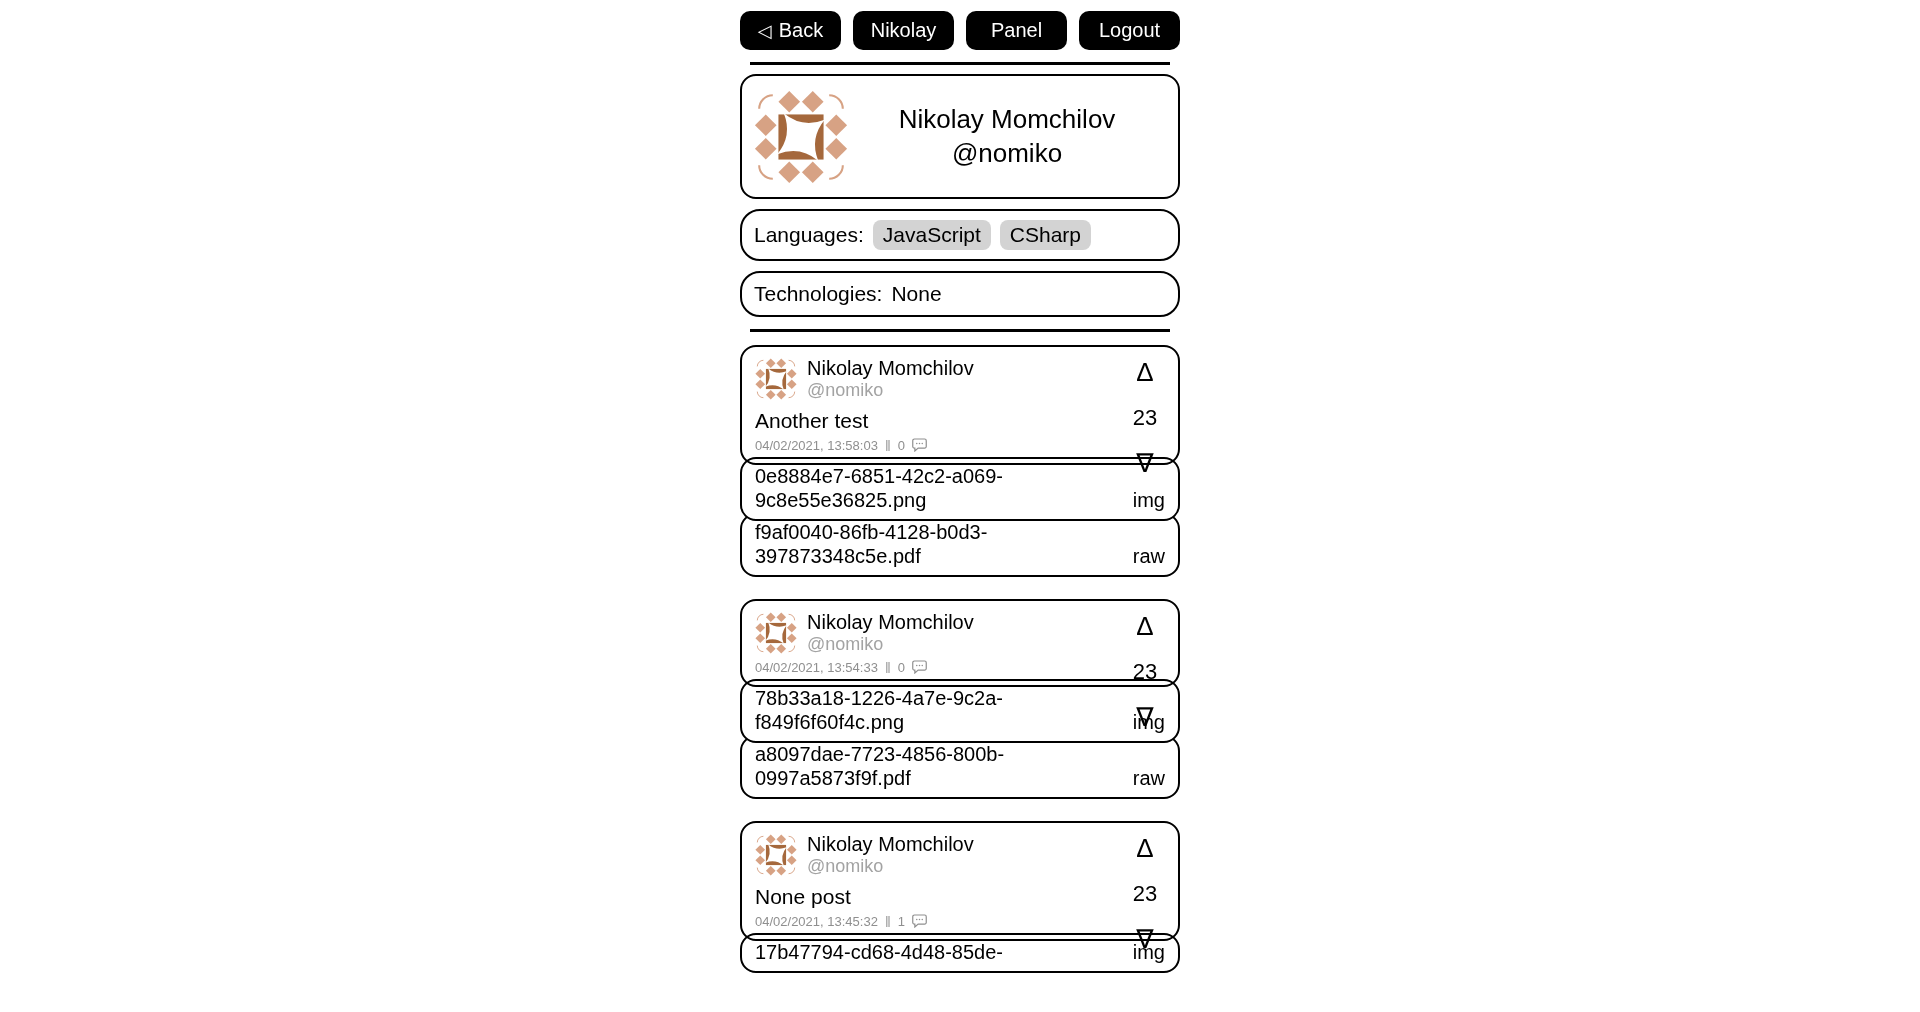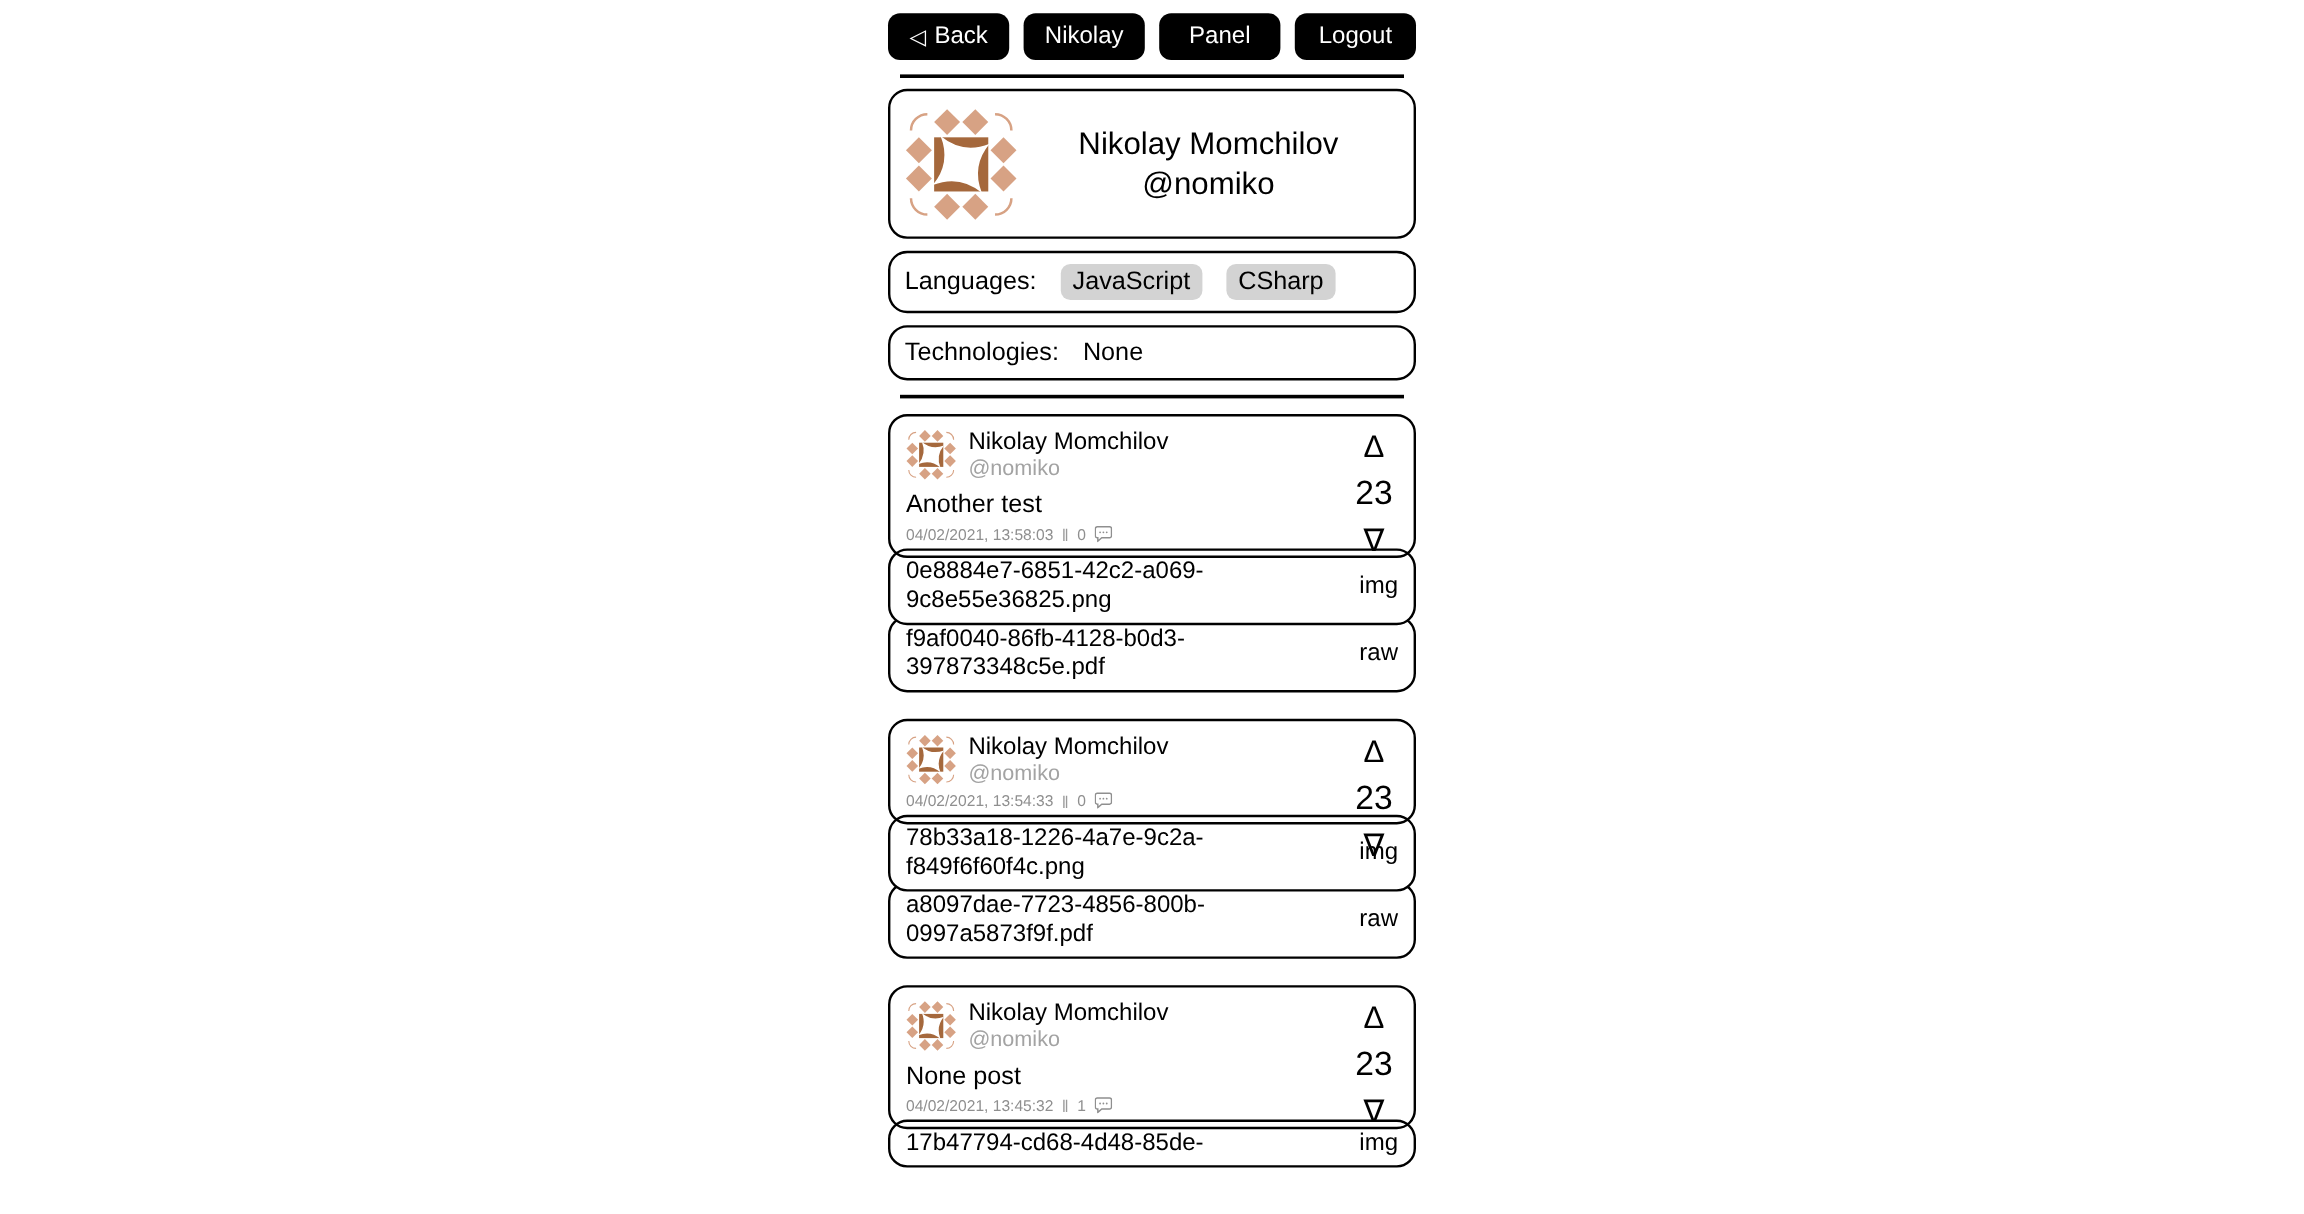--- a/index.html
+++ b/index.html
@@ -16,44 +16,44 @@
 
   hr.rule { border: none; border-top: 3px solid #000; margin: 12px 10px 0; }
 
   
   .card { border: 2.5px solid #000; border-radius: 16px; background: #fff; }
   .profile-card { margin-top: 9px; height: 125px; display: flex; align-items: center; padding: 0 12px; }
   .avatar-lg { width: 94px; height: 94px; flex: none; }
   .profile-names { flex: 1; text-align: center; font-size: 26px; line-height: 1.3; }
 
   .info-card { margin-top: 10px; padding: 9px 12px; font-size: 21px;
-    display: flex; align-items: center; gap: 20px; min-height: 42px; }
+    display: flex; align-items: center; gap: 9px; min-height: 42px; border-radius: 20px; }
   .badge { background: #d3d3d3; border-radius: 8px; padding: 3px 10px; }
 
   
   .posts { margin-top: 13px; }
   .post-group { margin-bottom: 22px; }
   .post-card { position: relative; padding: 10px 13px 9px; z-index: 2; background: transparent; }
   .votes { position: absolute; top: 12px; right: 15px; display: flex; flex-direction: column;
     align-items: center; width: 36px; }
   .vote-btn { background: none; border: none; font-size: 26px; line-height: 1;
     padding: 0; cursor: pointer; font-family: inherit; color: #000; }
-  .vote-count { font-size: 28px; line-height: 1.15; margin: 10px 0; }
+  .vote-count { font-size: 22px; line-height: 1.15; margin: 20px 0; }
   .author-row { display: flex; gap: 10px; align-items: center; }
   .avatar-sm { width: 42px; height: 42px; flex: none; }
   .author-name { font-size: 20px; line-height: 1.15; }
   .author-handle { font-size: 18px; color: #a3a3a3; line-height: 1.2; }
   .post-title { font-size: 21px; margin-top: 7px; }
   .post-meta { margin-top: 5px; font-size: 13px; color: #8f8f8f;
     display: flex; gap: 7px; }
   .meta-sep { font-size: 14px; color: #9a9a9a; }
   .comment-icon svg { display: block; }
 
   .attachment { margin-top: -8px; padding: 5px 13px 7px; display: flex;
-    align-items: center; font-size: 20px; line-height: 1.2; position: relative; z-index: 1;
+    align-items: flex-end; font-size: 20px; line-height: 1.2; position: relative; z-index: 1;
     background: #fff; cursor: pointer; }
   .attachment + .attachment { z-index: 0; }
   .att-name { flex: 1; min-width: 0; }
   .att-type { margin-left: 14px; white-space: nowrap; }
   .hidden-defs { position: absolute; width: 0; height: 0; }
 </style>
 </head>
 <body>
 
 <svg class="hidden-defs" aria-hidden="true">

